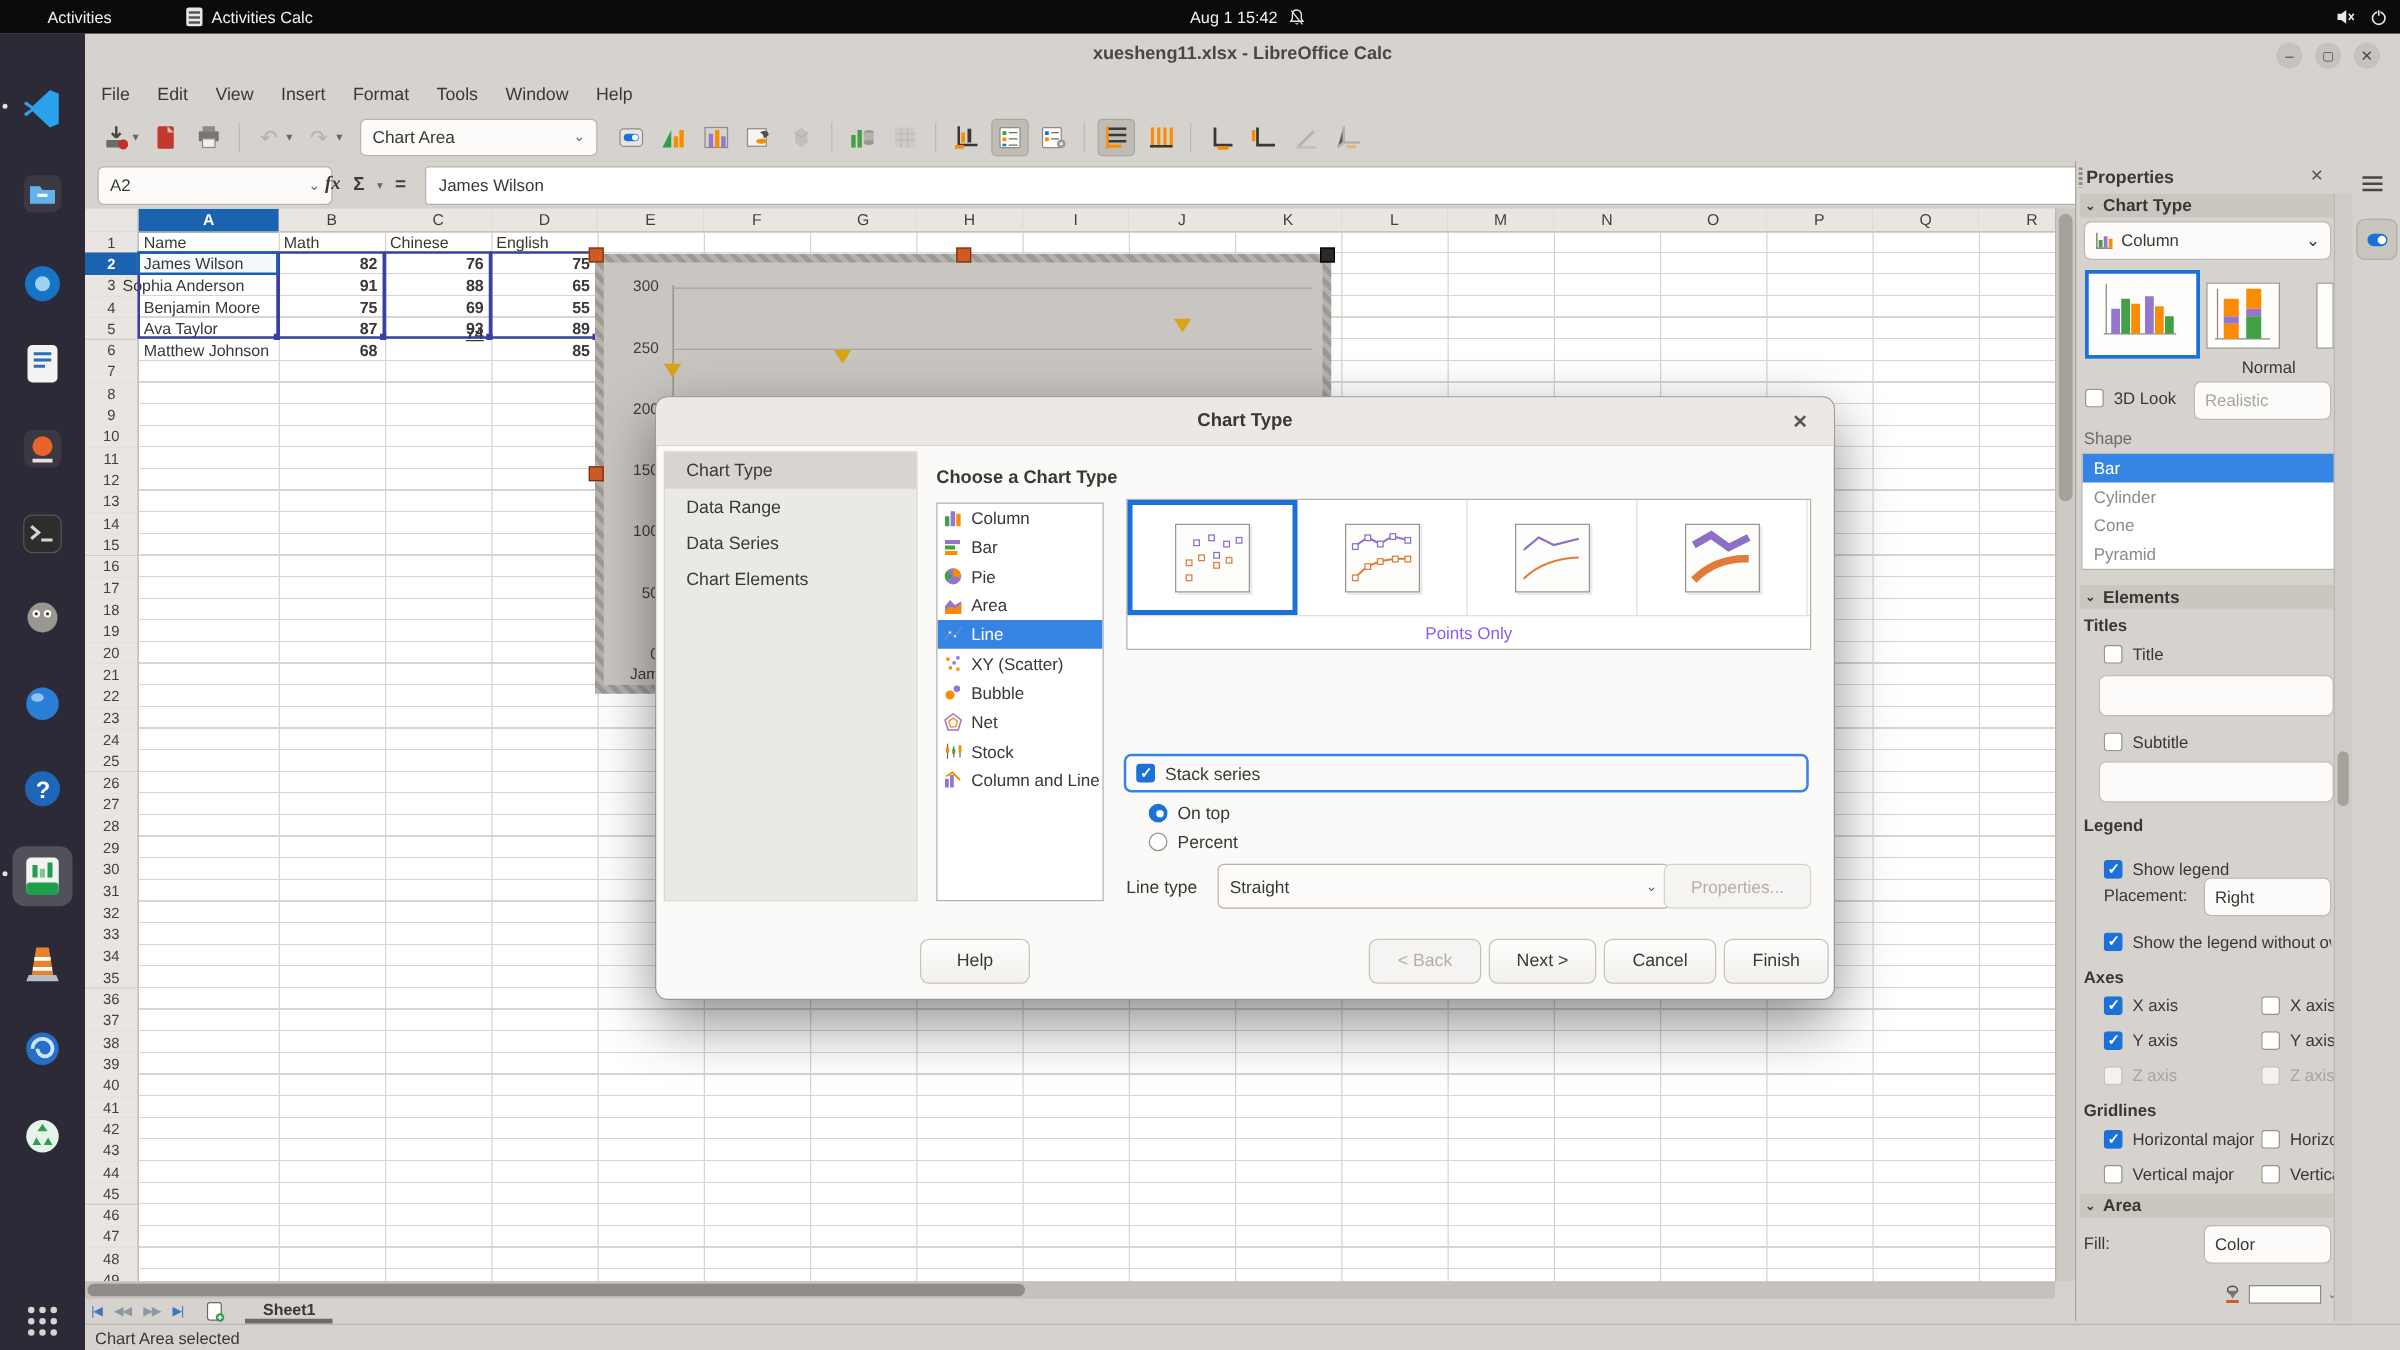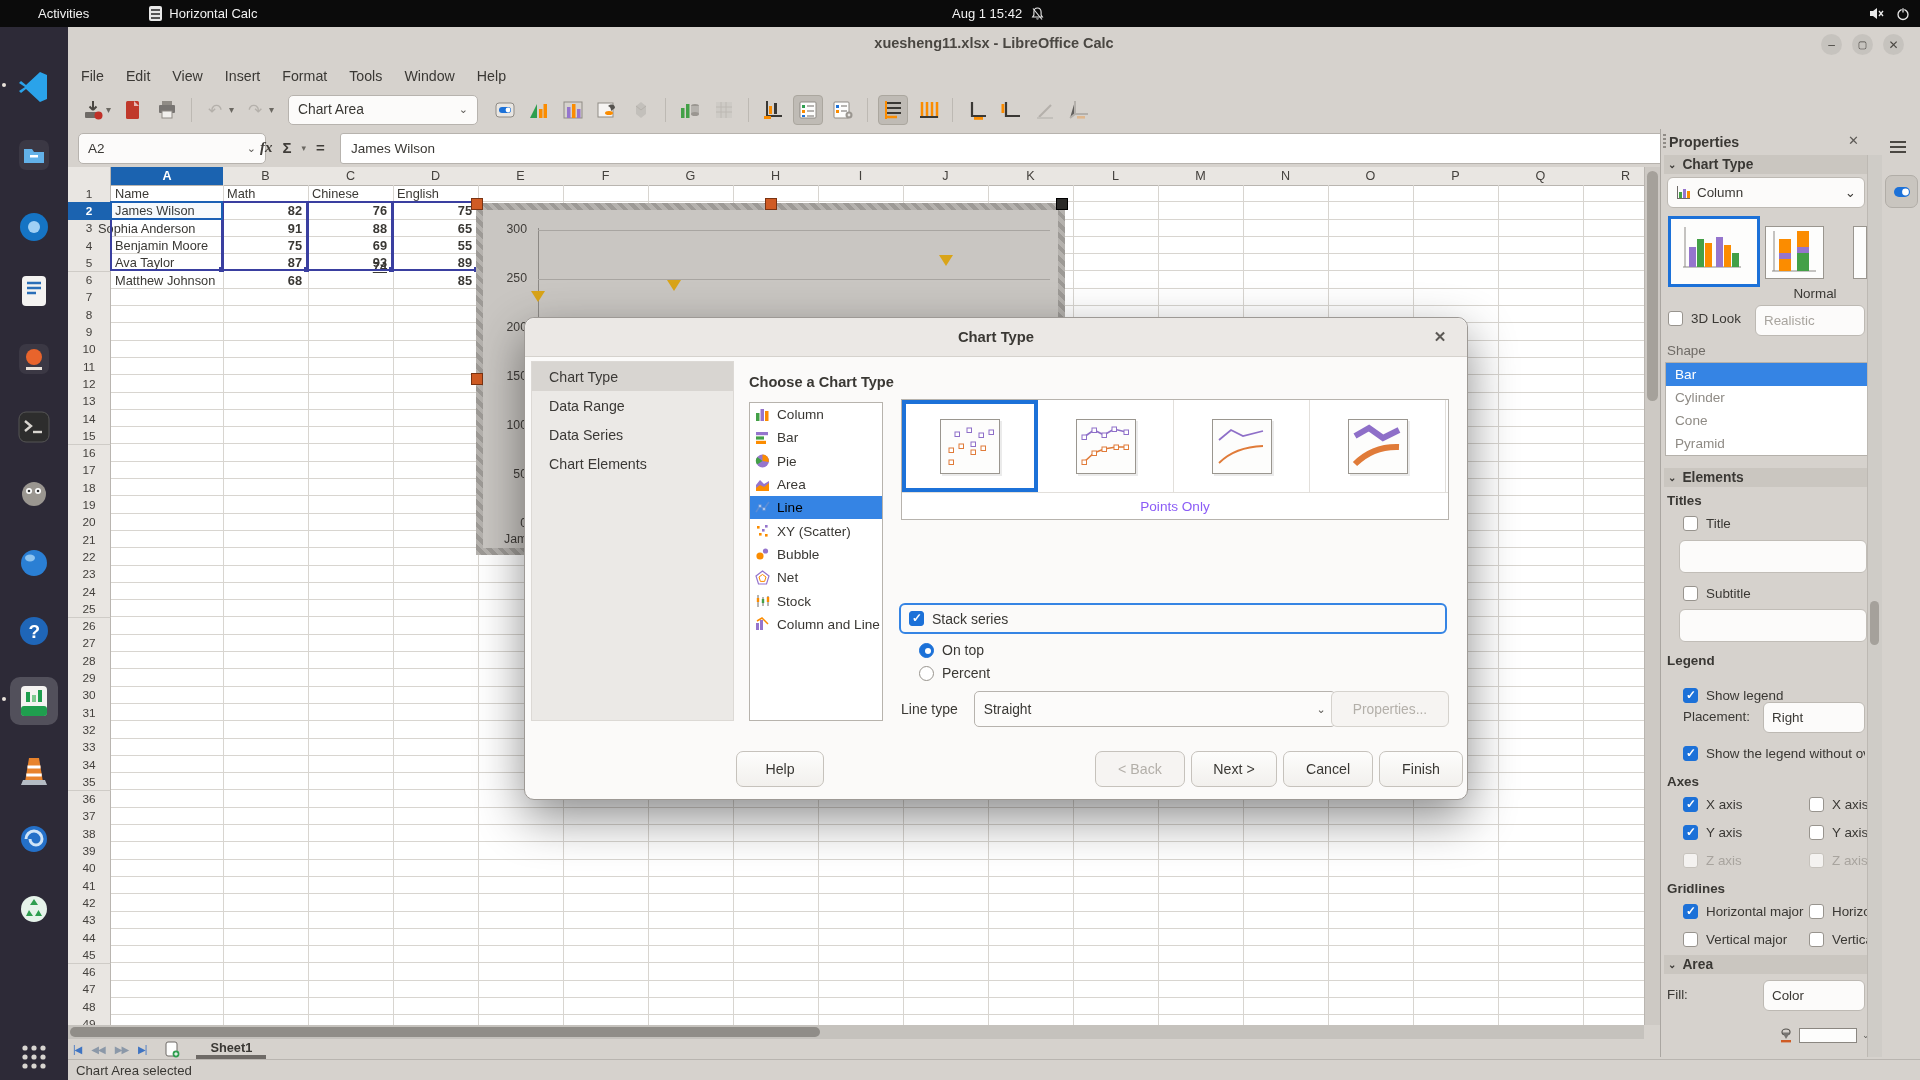--- a/index.html
+++ b/index.html
@@ -95,21 +95,21 @@
   .dlg-title{position:absolute;left:0;top:0;right:0;height:38px;background:#ebe8e5;border-bottom:1px solid #d5d2cd;
              border-radius:10px 10px 0 0;display:flex;align-items:center;justify-content:center;font-weight:bold;font-size:14.8px;}
   .dlg-close{position:absolute;right:16px;top:8px;width:22px;height:22px;border-radius:50%;display:flex;align-items:center;
              justify-content:center;color:#5c5955;font-size:15px;}
   .steps{position:absolute;left:6px;top:43px;width:201px;height:358px;background:#ebe9e6;border:1px solid #dcd9d5;}
   .step{height:29px;display:flex;align-items:center;padding-left:17px;font-size:14.2px;color:#3b3936;}
   .step.sel{background:#d8d5d1;}
   .dlg-heading{position:absolute;left:224px;top:56px;font-weight:bold;font-size:14.6px;}
   .typelist{position:absolute;left:224px;top:84px;width:132px;height:317px;background:#fff;border:1px solid #b7b3ad;overflow:hidden;}
   .typerow{height:23.3px;display:flex;align-items:center;gap:7px;padding-left:5px;font-size:13.6px;white-space:nowrap;}
-  .typerow.sel{background:#3584e4;color:#000000;}
+  .typerow.sel{background:#3584e4;color:#ffffff;}
   .subtypes{position:absolute;left:376px;top:81px;width:546px;height:119px;background:#fff;border:1px solid #b7b3ad;}
   .subtile{position:absolute;top:0;width:136px;height:92px;display:flex;align-items:center;justify-content:center;
            border-right:1px solid #e2dfdb;box-sizing:border-box;}
   .subtile.sel{border:4px solid #1c71d8;}
   .subthumb{width:58px;height:53px;background:#fdfdfc;border:1px solid #9a968f;box-shadow:2px 2px 0 rgba(0,0,0,.08);}
   .subcaption{position:absolute;left:0;right:0;bottom:0;height:26px;border-top:1px solid #e2dfdb;display:flex;
               align-items:center;justify-content:center;font-size:13.6px;color:#8b5cf6;}
   .stackbox{position:absolute;left:374px;top:285px;width:548px;height:31px;border:2px solid #3584e4;border-radius:6px;
             display:flex;align-items:center;gap:8px;padding-left:8px;box-sizing:border-box;font-size:14px;}
   .radiorow{position:absolute;left:394px;display:flex;align-items:center;gap:8px;font-size:14px;}
@@ -157,21 +157,21 @@
 </style>
 </head>
 <body>
 
 <div id="root">
 
   <div class="topbar">
     <span class="tb-activities">Activities</span>
     <span class="tb-app">
       <span class="tb-appicon"></span>
-      <span>Horizontal Calc</span>
+      <span>Activities Calc</span>
     </span>
     <span class="tb-clock">
       <span>Aug 1 15:42</span>
       <svg width="13" height="14" viewBox="0 0 13 14">
         <path d="M6.5 1c-2.2 0-3.6 1.7-3.6 4v3L1.6 10h9.8L10.1 8V5c0-2.3-1.4-4-3.6-4z" fill="none" stroke="#e8e8e8" stroke-width="1.1"></path>
         <path d="M5 11.5a1.6 1.6 0 0 0 3 0z" fill="#e8e8e8"></path>
           <line x1="2" y1="1.5" x2="11" y2="12.5" stroke="#e8e8e8" stroke-width="1.1"></line>
       </svg>
     </span>
     <span class="tb-right">

